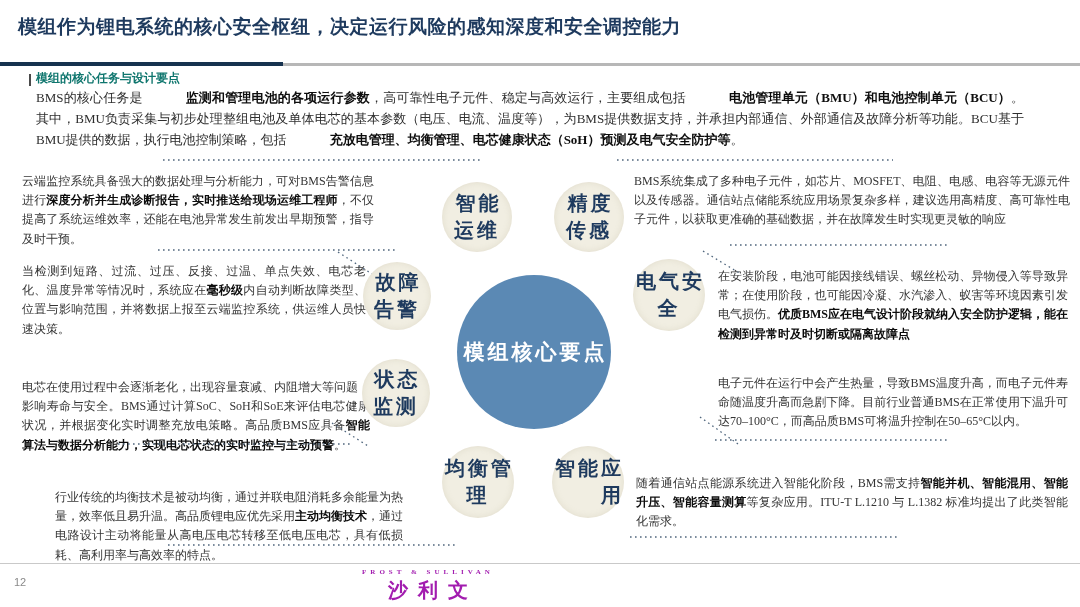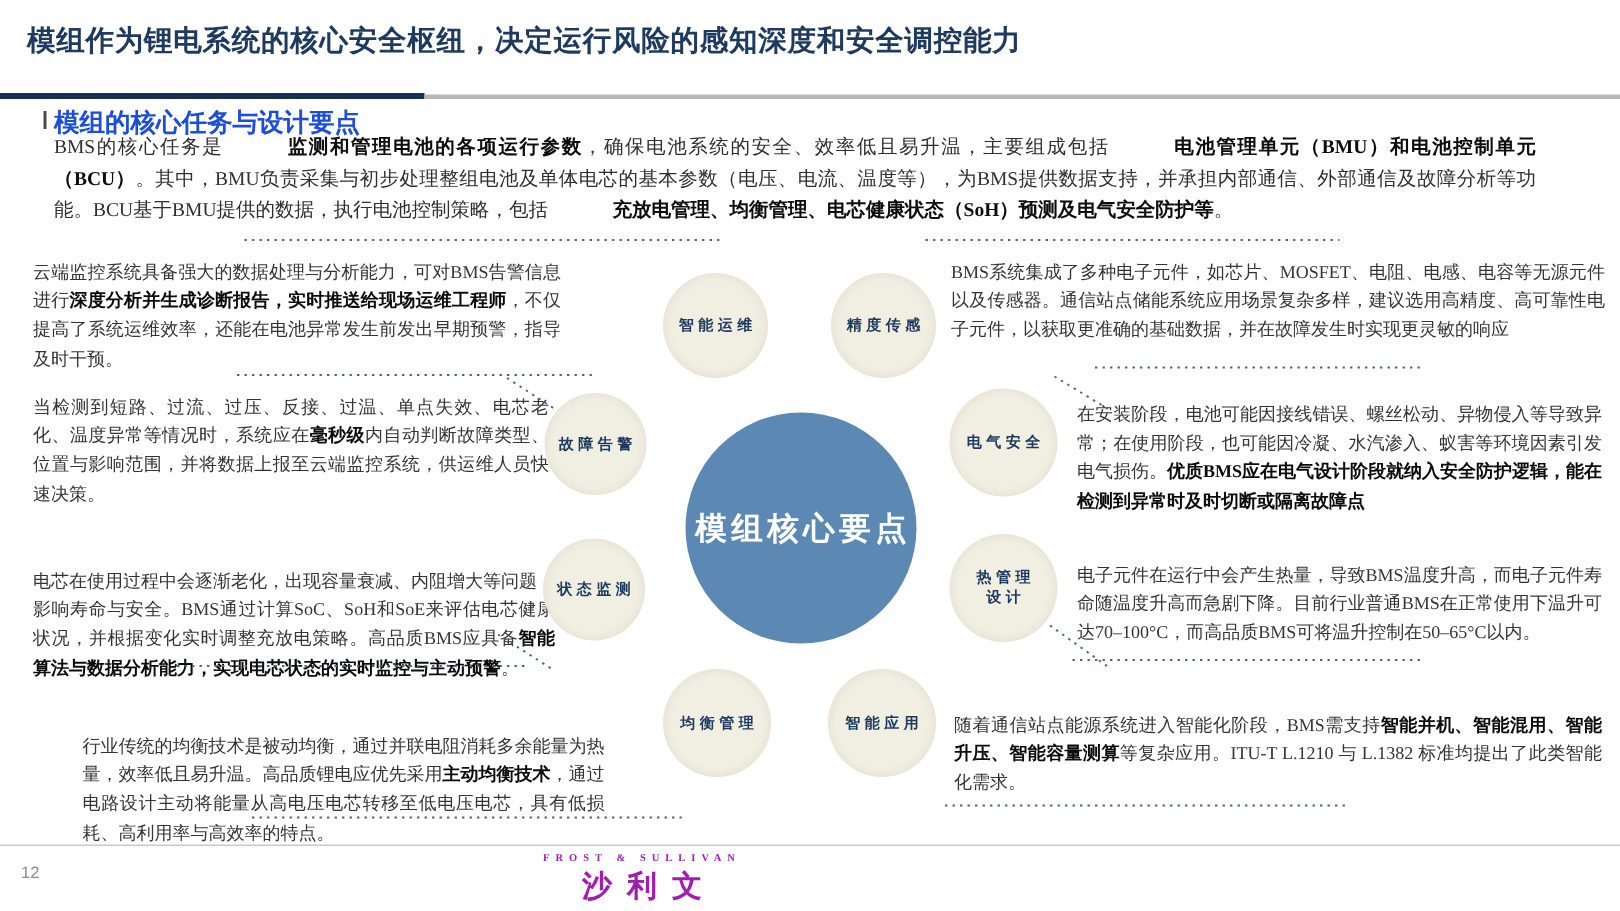--- a/index.html
+++ b/index.html
@@ -3,29 +3,29 @@
 <meta charset="utf-8">
 <style>
   html,body{margin:0;padding:0;background:#fff;}
   .slide{position:relative;width:1080px;height:607px;background:#ffffff;overflow:hidden;
          font-family:"Liberation Serif","DejaVu Serif",serif;}
   .title{position:absolute;left:18px;top:14px;width:1000px;font-size:19px;font-weight:bold;
          color:#1e3a5e;letter-spacing:0.5px;font-family:"Liberation Sans","DejaVu Sans",sans-serif;}
   .rule-navy{position:absolute;left:0;top:62px;width:283px;height:4px;background:#16324f;}
   .rule-gray{position:absolute;left:283px;top:63px;width:797px;height:3px;background:#b7b7b7;}
   .intro-tick{position:absolute;left:29px;top:74px;width:2px;height:12px;background:#4a4a4a;}
-  .intro-head{position:absolute;left:36px;top:70px;font-size:17px;font-weight:bold;color:#1d4ed8;}
+  .intro-head{position:absolute;left:36px;top:70px;font-size:12px;font-weight:bold;color:#0f766e;}
   .intro-para{position:absolute;left:36px;top:88px;width:988px;font-size:13px;line-height:1.6;
               color:#2e2e2e;text-align:justify;}
   .intro-para b{color:#0d0d0d;margin-left:43px;}
   .tblock{position:absolute;font-size:12px;line-height:1.6;color:#343434;text-align:justify;}
   .tblock b{color:#0c0c0c;}
   .node{position:absolute;border-radius:50%;background:#f1eee2;display:flex;flex-direction:column;
         align-items:center;justify-content:center;text-align:center;color:#1e3a5e;font-weight:bold;
-        font-size:10px;letter-spacing:3px;box-shadow:inset 0 0 6px rgba(180,170,140,.25);}
+        font-size:20px;letter-spacing:3px;box-shadow:inset 0 0 6px rgba(180,170,140,.25);}
   .node span{display:block;text-indent:3px;}
   .center-node{position:absolute;border-radius:50%;background:#5b89b4;display:flex;align-items:center;
         justify-content:center;color:#ffffff;font-weight:bold;font-size:21px;letter-spacing:3px;
         text-indent:3px;}
   svg.overlay{position:absolute;left:0;top:0;pointer-events:none;}
   .footer-line{position:absolute;left:0;top:563px;width:1080px;height:1px;background:#c9c9c9;}
   .page-num{position:absolute;left:14px;top:576px;font-size:11px;color:#8a8a8a;
             font-family:"Liberation Sans","DejaVu Sans",sans-serif;}
   .logo{position:absolute;left:0;top:568px;width:856px;text-align:center;color:#a21caf;}
   .logo-en{font-size:7px;letter-spacing:4px;font-weight:bold;}
@@ -35,21 +35,21 @@
 <body>
 
 <div class="slide">
 
   <div class="title">模组作为锂电系统的核心安全枢纽，决定运行风险的感知深度和安全调控能力</div>
   <div class="rule-navy"></div>
   <div class="rule-gray"></div>
 
   <div class="intro-tick"></div>
   <div class="intro-head">模组的核心任务与设计要点</div>
-  <div class="intro-para"><span>BMS的核心任务是</span><b>监测和管理电池的各项运行参数</b><span>，确保电池系统的安全、效率低且易升温，主要组成包括</span><b>电池管理单元（BMU）和电池控制单元（BCU）</b><span>。其中，BMU负责采集与初步处理整组电池及单体电芯的基本参数（电压、电流、温度等），为BMS提供数据支持，并承担内部通信、外部通信及故障分析等功能。BCU基于BMU提供的数据，执行电池控制策略，包括</span><b>充放电管理、均衡管理、电芯健康状态（SoH）预测及电气安全防护等</b><span>。</span></div>
+  <div class="intro-para"><span>BMS的核心任务是</span><b>监测和管理电池的各项运行参数</b><span>，高可靠性电子元件、稳定与高效运行，主要组成包括</span><b>电池管理单元（BMU）和电池控制单元（BCU）</b><span>。其中，BMU负责采集与初步处理整组电池及单体电芯的基本参数（电压、电流、温度等），为BMS提供数据支持，并承担内部通信、外部通信及故障分析等功能。BCU基于BMU提供的数据，执行电池控制策略，包括</span><b>充放电管理、均衡管理、电芯健康状态（SoH）预测及电气安全防护等</b><span>。</span></div>
 
   <div class="tblock" style="left:22px;top:172px;width:352px;"><span>云端监控系统具备强大的数据处理与分析能力，可对BMS告警信息进行</span><b>深度分析并生成诊断报告，实时推送给现场运维工程师</b><span>，不仅提高了系统运维效率，还能在电池异常发生前发出早期预警，指导及时干预。</span></div>
 
   <div class="tblock" style="left:22px;top:262px;width:344px;"><span>当检测到短路、过流、过压、反接、过温、单点失效、电芯老化、温度异常等情况时，系统应在</span><b>毫秒级</b><span>内自动判断故障类型、位置与影响范围，并将数据上报至云端监控系统，供运维人员快速决策。</span></div>
 
   <div class="tblock" style="left:22px;top:378px;width:348px;"><span>电芯在使用过程中会逐渐老化，出现容量衰减、内阻增大等问题，影响寿命与安全。BMS通过计算SoC、SoH和SoE来评估电芯健康状况，并根据变化实时调整充放电策略。高品质BMS应具备</span><b>智能算法与数据分析能力，实现电芯状态的实时监控与主动预警</b><span>。</span></div>
 
   <div class="tblock" style="left:55px;top:488px;width:348px;"><span>行业传统的均衡技术是被动均衡，通过并联电阻消耗多余能量为热量，效率低且易升温。高品质锂电应优先采用</span><b>主动均衡技术</b><span>，通过电路设计主动将能量从高电压电芯转移至低电压电芯，具有低损耗、高利用率与高效率的特点。</span></div>
 
   <div class="tblock" style="left:634px;top:172px;width:436px;"><span>BMS系统集成了多种电子元件，如芯片、MOSFET、电阻、电感、电容等无源元件以及传感器。通信站点储能系统应用场景复杂多样，建议选用高精度、高可靠性电子元件，以获取更准确的基础数据，并在故障发生时实现更灵敏的响应</span></div>
@@ -85,24 +85,20 @@
     </div>
   <div class="node" style="left:363px;top:262px;width:68px;height:68px;">
       <span>故障告警</span>
     </div>
   <div class="node" style="left:362px;top:359px;width:68px;height:68px;">
       <span>状态监测</span>
     </div>
   <div class="node" style="left:633px;top:259px;width:72px;height:72px;">
       <span>电气安全</span>
     </div>
-  <div class="node" style="left:633px;top:356px;width:72px;height:72px;line-height:1.35;">
-      <span>热管理</span>
-      <span>设计</span>
-    </div>
   <div class="node" style="left:442px;top:446px;width:72px;height:72px;">
       <span>均衡管理</span>
     </div>
   <div class="node" style="left:552px;top:446px;width:72px;height:72px;text-align:right;">
       <span>智能应用</span>
     </div>
 
   <div class="center-node" style="left:457px;top:275px;width:154px;height:154px;">模组核心要点</div>
 
   <div class="footer-line"></div>

